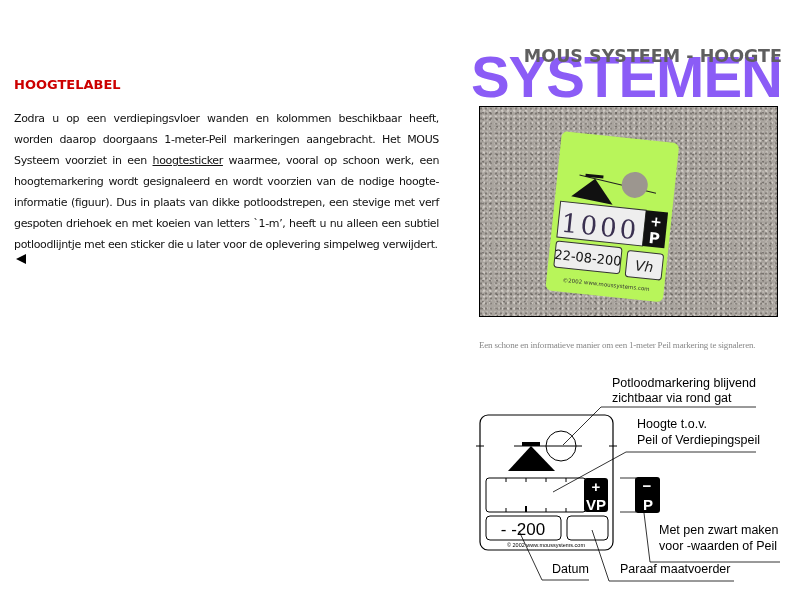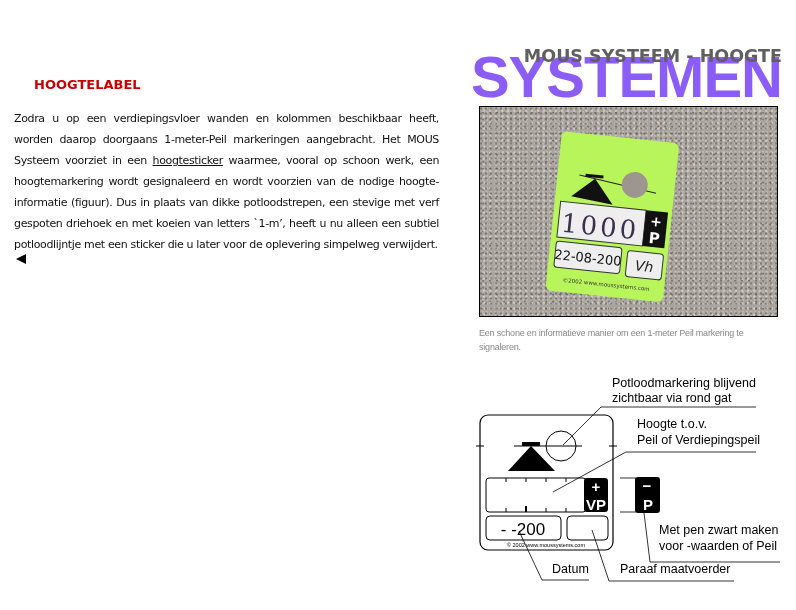--- a/index.html
+++ b/index.html
@@ -4,36 +4,36 @@
 <style>
   html, body { margin: 0; padding: 0; background: #ffffff; }
   body { width: 796px; height: 610px; position: relative; overflow: hidden;
          font-family: "DejaVu Sans", sans-serif; }
   .header-wrap { position: absolute; right: 14px; top: 10px; width: 300px; height: 62px; }
   .header-bg { position: absolute; right: 0; top: 0; font-family: "Liberation Sans", sans-serif;
                font-weight: bold; font-size: 58px; line-height: 54px; color: #8b5cf6; letter-spacing: -1px; white-space: nowrap; margin-top: 40px; }
   .header-fg { position: absolute; right: 0; top: 36px; font-family: "DejaVu Sans", sans-serif;
                font-weight: bold; font-size: 17.5px; color: #5f5f5f; white-space: nowrap; letter-spacing: 0px; }
   .section-title { position: absolute; left: 14px; top: 77px; font-family: "DejaVu Sans", sans-serif;
-                   font-weight: bold; font-size: 13px; color: #cc0000; margin-left: 20px; }
+                   font-weight: bold; font-size: 13px; color: #cc0000; }
   .body-text { position: absolute; left: 14px; top: 108px; width: 425px; font-size: 11px; line-height: 21px;
                color: #111111; text-align: justify; font-family: "DejaVu Sans", sans-serif; letter-spacing: -0.35px; }
   .body-text a { color: #111; text-decoration: underline; }
   .back-arrow { position: absolute; left: 16px; top: 254px; width: 0; height: 0; border-top: 5px solid transparent;
                 border-bottom: 5px solid transparent; border-right: 10px solid #000; cursor: pointer; }
   .photo { position: absolute; left: 479px; top: 106px; width: 299px; height: 211px; border: 1px solid #000; box-sizing: border-box; overflow: hidden;
            background-color: #a9a49e;
            background-image:
              radial-gradient(circle at 20% 30%, rgba(80,75,70,.5) 0.8px, transparent 1.4px),
              radial-gradient(circle at 70% 60%, rgba(230,225,220,.6) 0.8px, transparent 1.5px),
              radial-gradient(circle at 45% 80%, rgba(60,55,50,.45) 0.7px, transparent 1.3px),
              radial-gradient(circle at 85% 15%, rgba(200,195,190,.55) 0.9px, transparent 1.6px);
            background-size: 5px 5px, 6px 6px, 7px 7px, 4px 4px; }
-  .caption { position: absolute; left: 479px; top: 327px; width: 305px; font-size: 9px; line-height: 13.5px; color: #888888;
-             font-family: Liberation Sans, sans-serif; letter-spacing: -0.2px; }
+  .caption { position: absolute; left: 479px; top: 339px; width: 305px; font-size: 9px; line-height: 13.5px; color: #888888;
+             font-family: Liberation Serif, serif; letter-spacing: -0.2px; }
   .diagram { position: absolute; left: 476px; top: 370px; width: 320px; height: 230px; }
   .diagram text { font-family: "Liberation Sans", sans-serif; }
 </style>
 </head>
 <body>
 
 <div class="header-wrap">
   <div class="header-bg">SYSTEMEN</div>
   <div class="header-fg">MOUS SYSTEEM - HOOGTE</div>
 </div>

